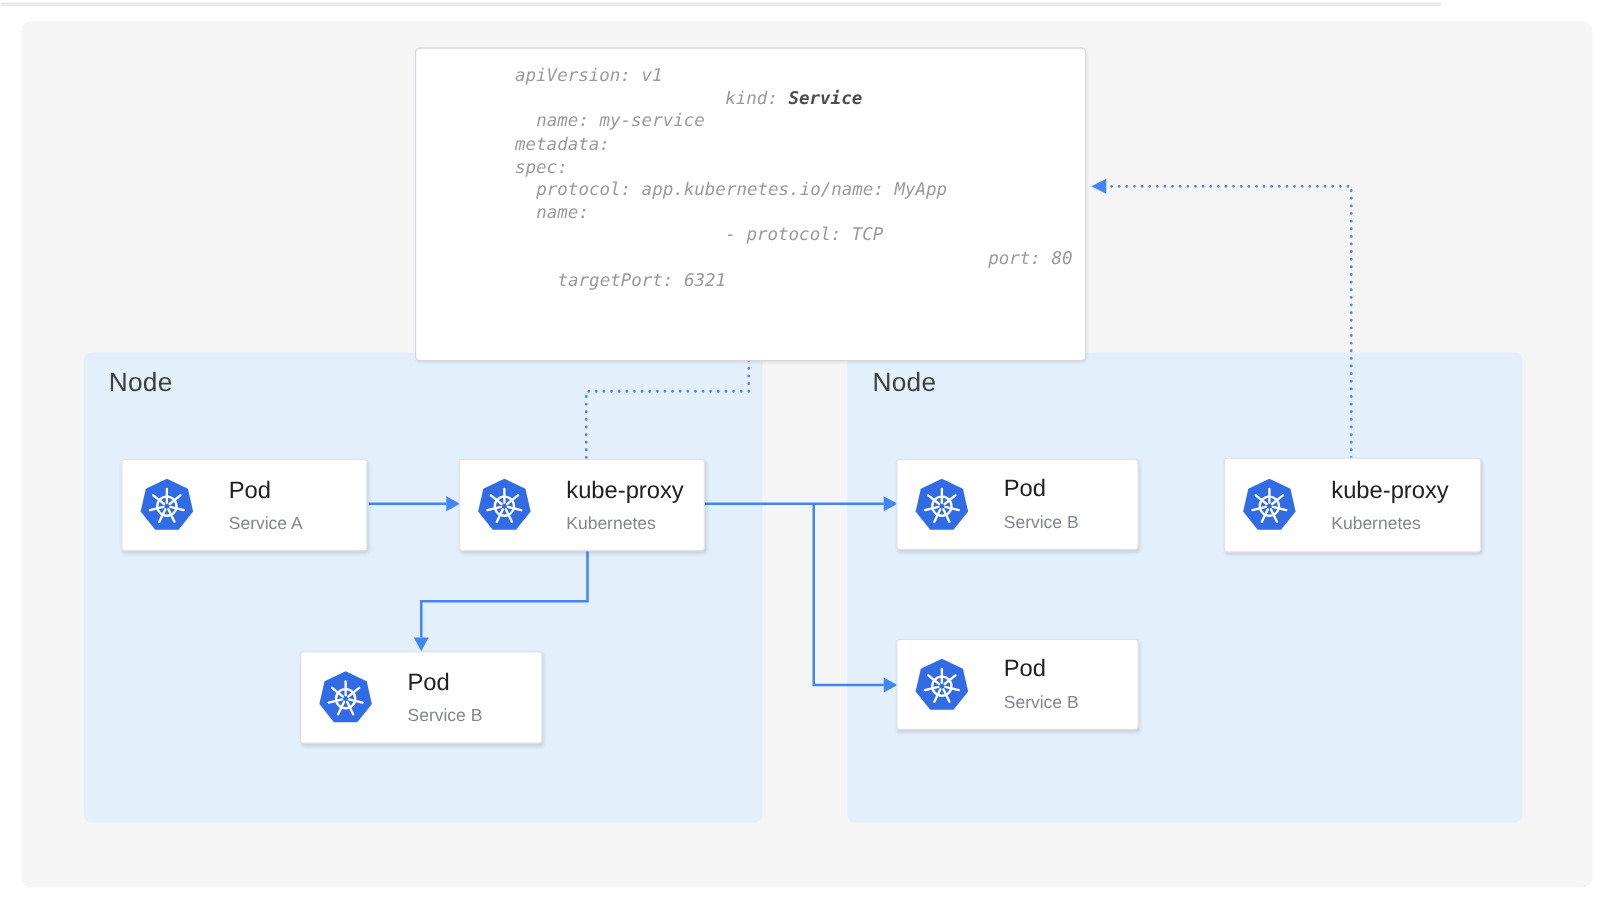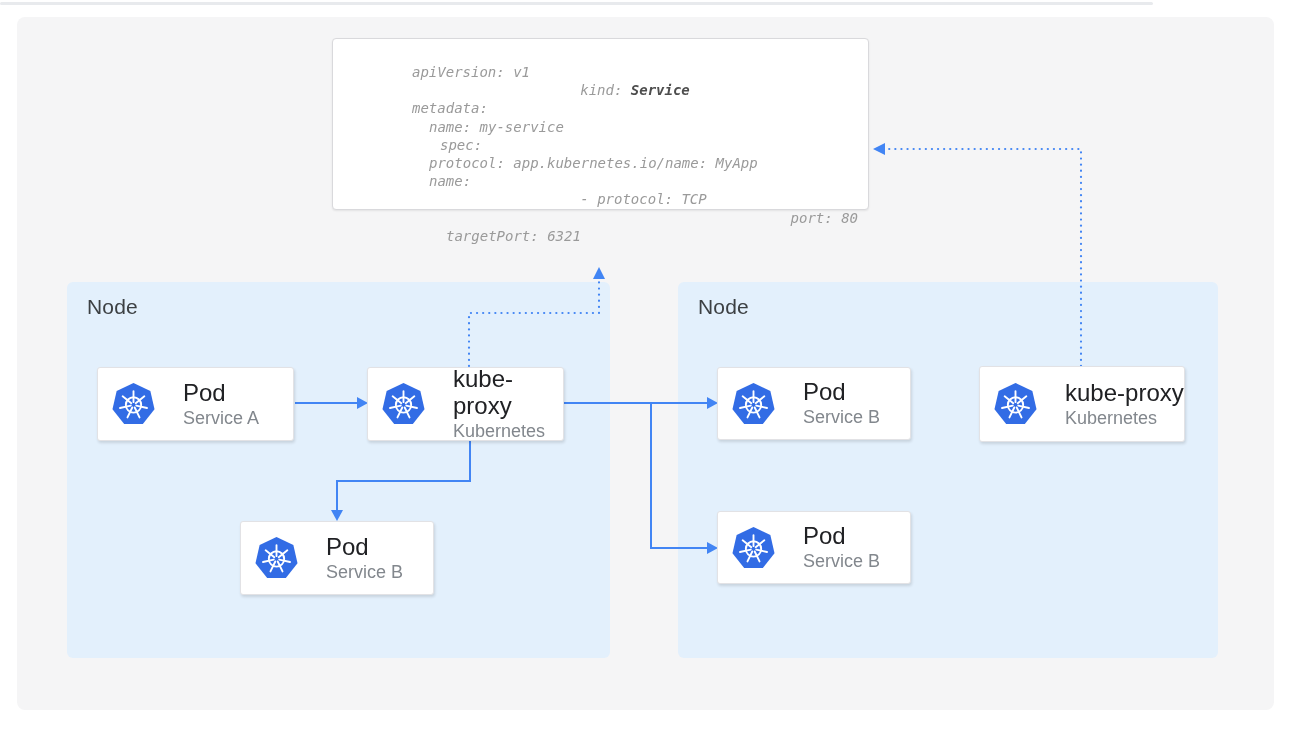--- a/index.html
+++ b/index.html
@@ -34,24 +34,24 @@
   .node{
     position:absolute;background:var(--node-fill);border-radius:6px;
   }
   .node-left{left:50px;top:265px;width:543px;height:376px;}
   .node-right{left:661px;top:265px;width:540px;height:376px;}
   .node-label{
     position:absolute;left:20px;top:13px;
     font-size:21px;color:var(--node-label-text);letter-spacing:.2px;
   }
   .yaml-box{
-    position:absolute;left:315px;top:21px;width:537px;height:172px;
+    position:absolute;left:315px;top:21px;width:537px;height:251px;
     background:#ffffff;border:1px solid var(--yaml-border);border-radius:4px;
     box-shadow:0 1px 2px rgba(0,0,0,.08);
-    padding:24px 10px 0 79px;
+    padding:13px 10px 0 79px;
   }
   .yaml-line{
     font-family:"DejaVu Sans Mono", monospace;
     font-style:italic;font-size:14px;line-height:18.2px;
     color:var(--yaml-text);white-space:pre;
   }
   .yaml-line .b{font-weight:bold;color:var(--yaml-bold-text);}
   .connectors{position:absolute;left:0;top:0;width:1257px;height:693px;}
   .arrow{stroke:var(--arrow-blue);stroke-width:2;fill:none;}
   .arrow-dotted{
@@ -66,22 +66,22 @@
     padding-left:13px;
   }
   .card-pod-a{left:80px;top:350px;width:197px;height:74px;}
   .card-kube-proxy-left{left:350px;top:350px;width:197px;height:74px;}
   .card-pod-b-left{left:223px;top:504px;width:194px;height:74px;}
   .card-pod-b-right-top{left:700px;top:350px;width:194px;height:73px;}
   .card-pod-b-right-bottom{left:700px;top:494px;width:194px;height:73px;}
   .card-kube-proxy-right{left:962px;top:349px;width:206px;height:76px;}
   .card-icon{width:45px;height:46px;flex:0 0 45px;}
   .card-text{margin-left:27px;display:flex;flex-direction:column;}
-  .card-title{font-size:24px;line-height:27px;color:var(--title-text);}
-  .card-subtitle{font-size:18px;line-height:24px;color:var(--subtitle-text);}
+  .card-title{font-size:19px;line-height:27px;color:var(--title-text);}
+  .card-subtitle{font-size:14px;line-height:24px;color:var(--subtitle-text);}
   .hept{fill:var(--kubernetes-blue);}
   .wheel{stroke:#ffffff;stroke-width:2;fill:none;stroke-linecap:round;}
 </style>
 </head>
 <body>
 
 <svg width="0" height="0" style="position:absolute">
   <defs>
     <symbol id="k8s-logo" viewBox="0 0 48 48">
       <polygon class="hept" points="24,1.5 41.98,10.16 46.42,29.62 33.98,45.22 14.02,45.22 1.58,29.62 6.02,10.16"></polygon>
@@ -126,23 +126,23 @@
     <polygon class="arrowhead" points="576,262 588,262 582,250"></polygon>
 
     <path class="arrow-dotted" d="M1064 349 V132 H868"></path>
     <polygon class="arrowhead" points="868,126 868,138 856,132"></polygon>
   </svg>
 
   <div class="yaml-box">
     <div>
         <div class="yaml-line" style="padding-left: 0px;"><span>apiVersion: v1</span></div>
         <div class="yaml-line" style="padding-left: 0px; text-align: center;"><span>kind: </span><span class="b">Service</span></div>
+        <div class="yaml-line" style="padding-left: 17px;"><span>name: my-service</span></div>
         <div class="yaml-line" style="padding-left: 0px;"><span>metadata:</span></div>
-        <div class="yaml-line" style="padding-left: 17px;"><span>name: my-service</span></div>
-        <div class="yaml-line" style="padding-left: 0px; margin-left: 28px;"><span>spec:</span></div>
+        <div class="yaml-line" style="padding-left: 0px;"><span>spec:</span></div>
         <div class="yaml-line" style="padding-left: 17px;"><span>protocol: app.kubernetes.io/name: MyApp</span></div>
         <div class="yaml-line" style="padding-left: 17px;"><span>name:</span></div>
         <div class="yaml-line" style="padding-left: 17px; text-align: center;"><span>- protocol: TCP</span></div>
         <div class="yaml-line" style="padding-left: 34px; text-align: right;"><span>port: 80</span></div>
         <div class="yaml-line" style="padding-left: 34px;"><span>targetPort: 6321</span></div>
       </div>
   </div>
 
   <div class="card card-pod-a">
     <svg class="card-icon">

